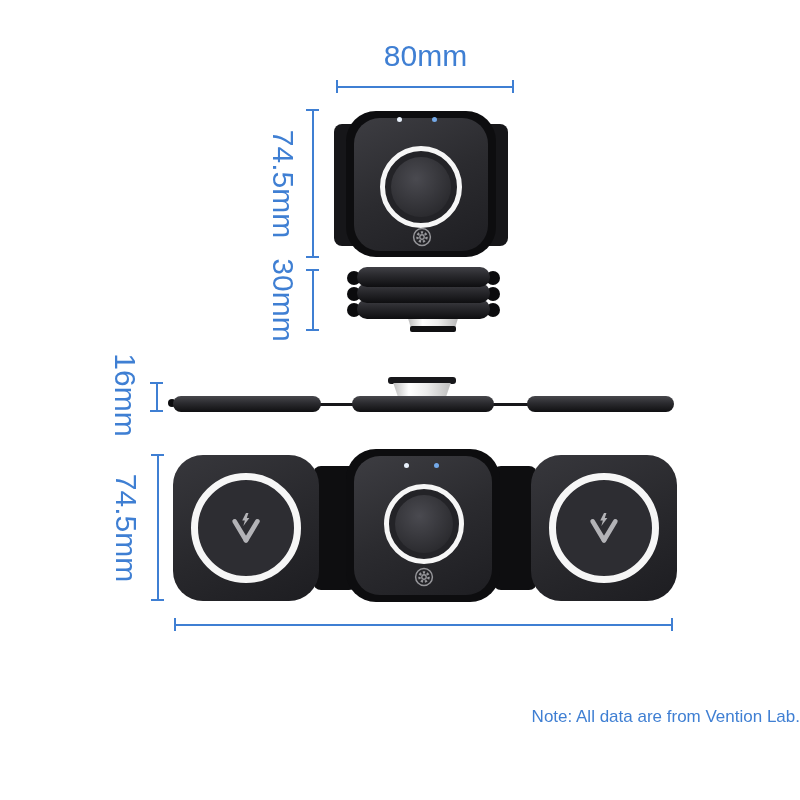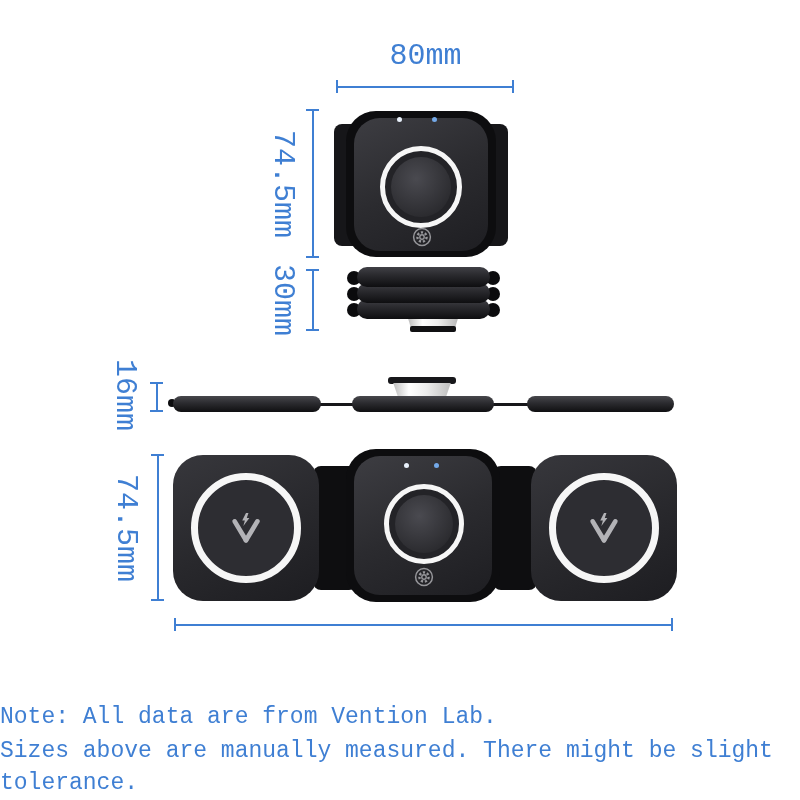--- a/index.html
+++ b/index.html
@@ -1,28 +1,28 @@
 <!DOCTYPE html>
 <html style="--accent: #3f7fd3;"><head>
 <meta charset="utf-8">
 <style>
   html,body{margin:0;padding:0;background:#ffffff;}
   .canvas{position:relative;width:800px;height:800px;background:#ffffff;overflow:hidden;
-          font-family:Liberation Mono, monospace;}
+          font-family:Liberation Sans, sans-serif;}
   .abs{position:absolute;}
   
   .dlabel{position:absolute;color:var(--accent,#3f7fd3);font-size:30px;line-height:36px;
           text-align:center;white-space:nowrap;}
   .rot{transform:rotate(90deg);}
   .dline-h{position:absolute;height:2px;background:var(--accent,#3f7fd3);}
   .dline-v{position:absolute;width:2px;background:var(--accent,#3f7fd3);}
   .tick-v{position:absolute;width:2px;height:13px;background:var(--accent,#3f7fd3);}
   .tick-h{position:absolute;width:13px;height:2px;background:var(--accent,#3f7fd3);}
-  .note{position:absolute;left:0;width:800px;text-align:left;color:var(--accent,#3f7fd3);
-        font-size:23px;line-height:32px;}
+  .note{position:absolute;left:0;width:800px;text-align:right;color:var(--accent,#3f7fd3);
+        font-size:17px;line-height:32px;}
   
   .pad-face{position:absolute;border-radius:26px;
             background:linear-gradient(155deg,#3d3d42 0%,#2b2b2f 50%,#1e1e22 100%);}
   .pad{position:absolute;width:146px;height:146px;border-radius:30px;
        background:linear-gradient(155deg,#37373c 0%,#28282c 55%,#1d1d21 100%);}
   .frame{position:absolute;background:#0d0d0f;border-radius:30px;}
   .tabs{position:absolute;background:#161619;border-radius:8px;}
   .hinge-flap{position:absolute;width:44px;height:124px;background:#0e0e10;border-radius:8px;}
   .led{position:absolute;width:5px;height:5px;border-radius:50%;}
   .ring{position:absolute;border-radius:50%;border:5px solid #f6f6f6;background:#232327;box-sizing:border-box;}
@@ -146,15 +146,14 @@
         <polygon points="18,3 14,11 16.8,11 15.2,17 21.6,8.5 18.8,8.5 20.6,3" fill="#b3b3b7"></polygon>
       </svg>
     </div>
   </div>
 
   <div class="dline-h" style="left:175px;top:624px;width:497px;"></div>
   <div class="tick-v" style="left:174px;top:618px;"></div>
   <div class="tick-v" style="left:671px;top:618px;"></div>
 
   <div class="note" style="top:701px;">Note: All data are from Vention Lab.</div>
-  <div class="note" style="top:735px;">Sizes above are manually measured. There might be slight tolerance.</div>
 
 </div>
 
 </body></html>

